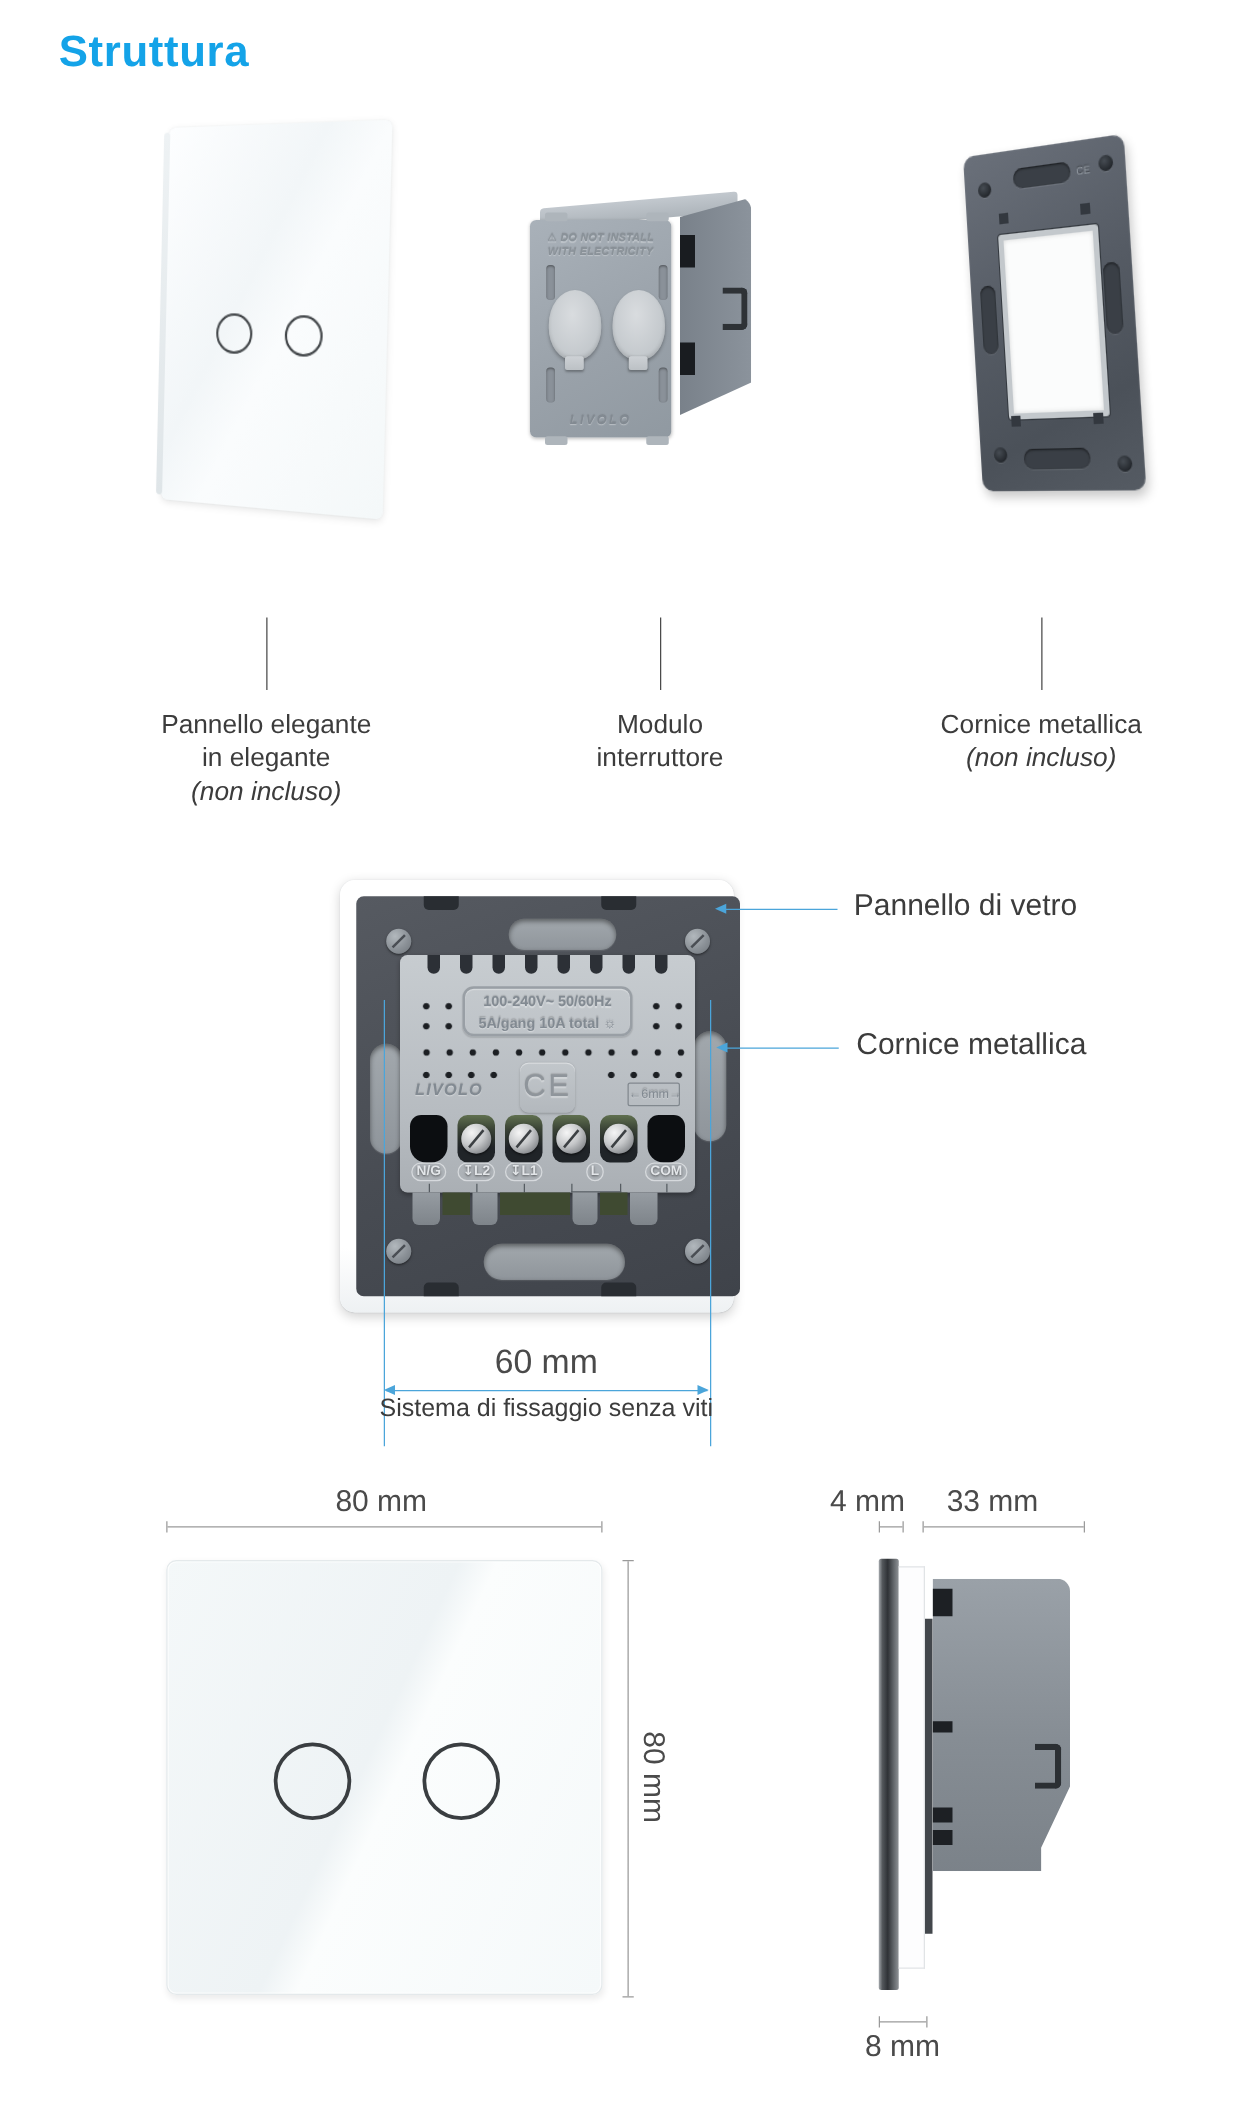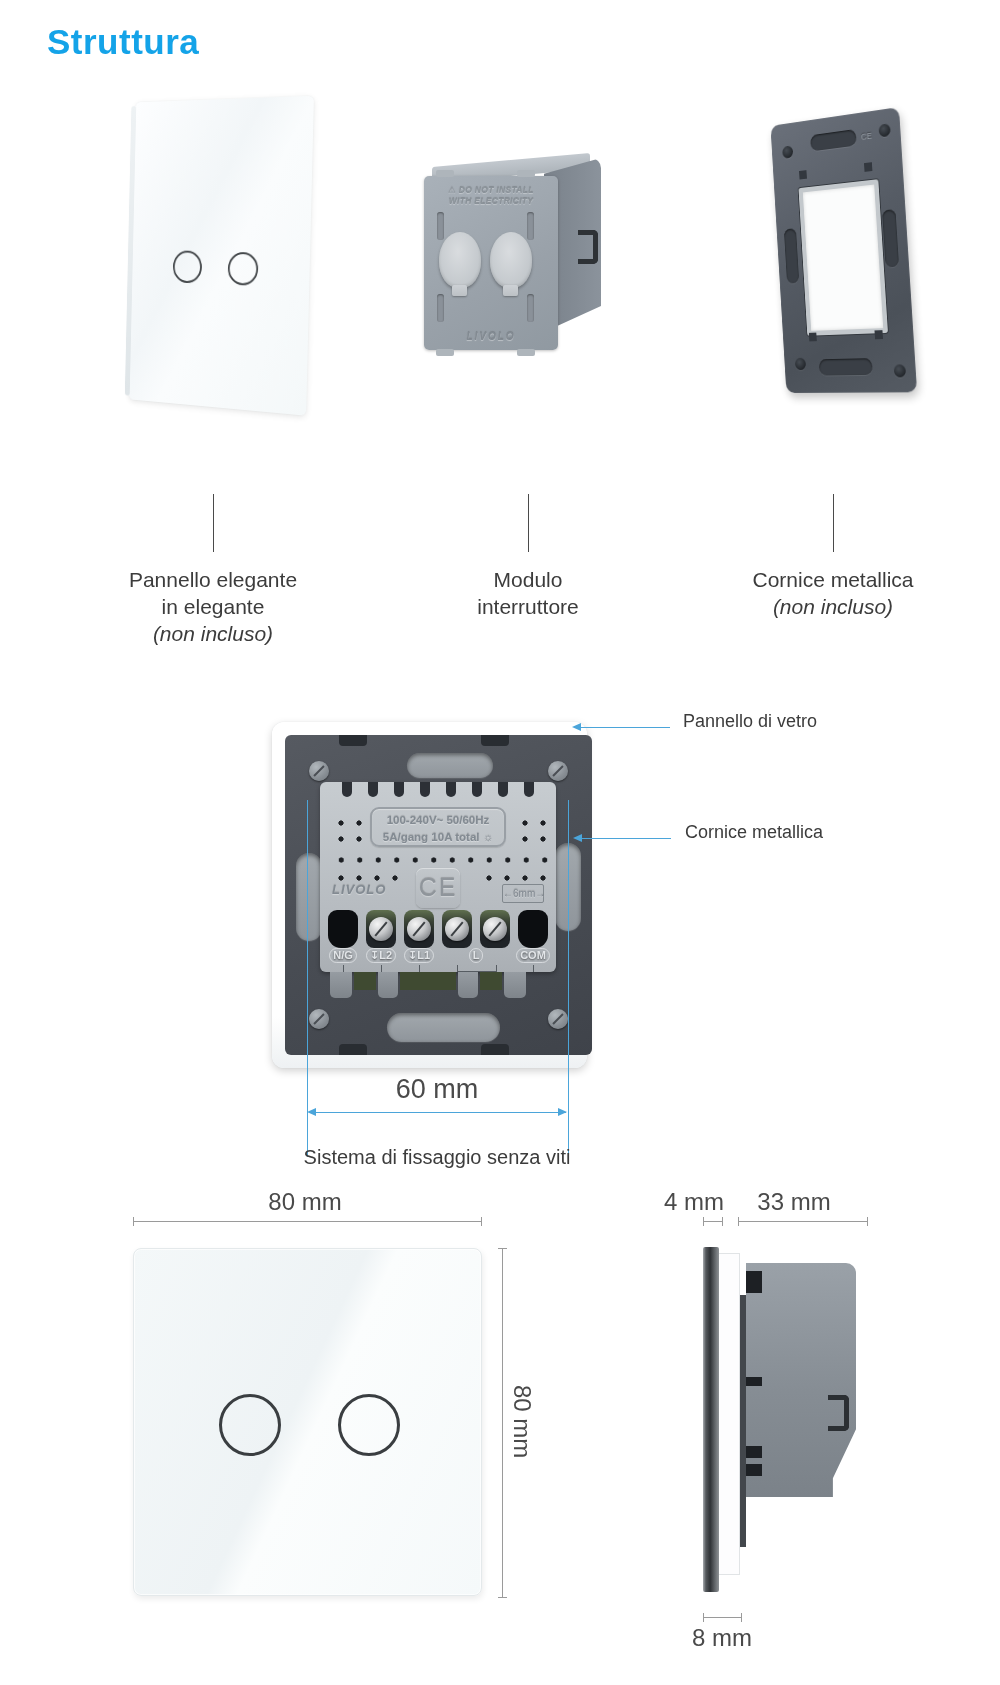--- a/index.html
+++ b/index.html
@@ -16,41 +16,41 @@
   .pointer{width:1px;height:58px;background:#4a4a4a;top:494px;}
   .dim-text{font-size:24px;color:#4a4a4a;text-align:center;white-space:nowrap;}
   .hdim{height:9px;border-left:1px solid #9a9a9a;border-right:1px solid #9a9a9a;
         background:linear-gradient(#9a9a9a,#9a9a9a) center/100% 1px no-repeat;}
   .vdim{width:9px;border-top:1px solid #9a9a9a;border-bottom:1px solid #9a9a9a;
         background:linear-gradient(#9a9a9a,#9a9a9a) center/1px 100% no-repeat;}
   .bluev{width:1px;background:#4ba5da;}
   .blueh{height:1px;background:#4ba5da;}
   .ah-l{width:0;height:0;border-top:4px solid transparent;border-bottom:4px solid transparent;border-right:9px solid #4ba5da;}
   .ah-r{width:0;height:0;border-top:4px solid transparent;border-bottom:4px solid transparent;border-left:9px solid #4ba5da;}
-  .callout-text{font-size:18px;color:#3c3c3c;white-space:nowrap;}
+  .callout-text{font-size:24px;color:#3c3c3c;white-space:nowrap;}
   .eng{color:#828a92;text-shadow:0 1px 1px rgba(255,255,255,.4),0 -1px 1px rgba(0,0,0,.18);}
 
   
   #glass-panel{left:106px;top:96px;width:204px;height:320px;
     transform:perspective(900px) rotateY(-20deg) rotate(1.5deg);transform-origin:100% 50%;
     background:linear-gradient(118deg,#fdfeff 0%,#f2f6f8 40%,#fafcfd 55%,#f4f8f9 100%);
     border-radius:6px;box-shadow:0 2px 6px rgba(0,0,0,.10),0 0 1px #d8dde0;}
   #glass-panel-edge{left:-5px;top:4px;width:6px;height:312px;background:linear-gradient(#eef2f4,#dfe5e8);border-radius:3px;}
   .touch-circle-sm{width:30px;height:30px;border:2px solid #43474a;border-radius:50%;}
   #gp-c1{left:50px;top:158px;} #gp-c2{left:114px;top:158px;}
 
   
   #switch-module{left:424px;top:156px;width:182px;height:202px;}
   #sm-top{left:8px;top:4px;width:158px;height:16px;background:linear-gradient(#c2c8ce,#adb4ba);transform:skewY(-5deg);border-radius:3px;}
   #sm-side{left:120px;top:2px;width:57px;height:174px;background:linear-gradient(to right,#79818a,#8b939c);
     clip-path:polygon(0 9%,100% 0%,100% 85%,0 100%);border-radius:0 10px 10px 0;}
   #sm-side-notch1{left:0;top:30px;width:12px;height:26px;background:#191c20;}
   #sm-side-notch2{left:0;top:116px;width:12px;height:26px;background:#191c20;}
   #sm-clamp{left:34px;top:72px;width:15px;height:24px;border:5px solid #2e3236;border-left:none;border-radius:0 5px 5px 0;}
-  #sm-front{left:0;top:20px;width:134px;height:174px;border-radius:5px;
+  #sm-front{left:0;top:20px;width:113px;height:174px;border-radius:5px;
     background:linear-gradient(150deg,#a9b1b9 0%,#99a1a9 60%,#9099a1 100%);box-shadow:0 1px 3px rgba(0,0,0,.25);}
   .sm-tab{width:18px;height:7px;background:#aeb5bb;border-radius:2px;}
   #sm-tab1{left:12px;top:-6px;} #sm-tab2{left:93px;top:-6px;}
   #sm-tab3{left:12px;bottom:-6px;} #sm-tab4{left:93px;bottom:-6px;}
   .sm-vslot{width:7px;height:28px;background:#8a9199;box-shadow:inset 0 1px 2px rgba(0,0,0,.4);border-radius:3px;}
   #sm-vs1{left:13px;top:36px;} #sm-vs2{left:103px;top:36px;}
   #sm-vs3{left:13px;top:118px;} #sm-vs4{left:103px;top:118px;}
   #sm-warn{top:9px;left:0;width:100%;text-align:center;font-size:8.5px;font-weight:bold;font-style:italic;
     letter-spacing:.3px;line-height:11px;color:#8a9299;text-shadow:0 1px 1px rgba(255,255,255,.35),0 -1px 1px rgba(0,0,0,.2);}
   .sm-pad{width:42px;height:56px;border-radius:50% 50% 46% 46%;
@@ -80,21 +80,21 @@
   .mf-sq{width:9px;height:9px;background:#33383f;}
   #mf-sq-tl{left:32px;top:52px;} #mf-sq-tr{right:34px;top:52px;}
   #mf-sq-bl{left:32px;bottom:54px;} #mf-sq-br{right:34px;bottom:54px;}
   #mf-ce{right:32px;top:20px;font-size:9px;color:#99a0a8;text-shadow:0 -1px 1px rgba(0,0,0,.4);}
 
   
   #pointer1{left:213px;} #pointer2{left:528px;} #pointer3{left:833px;}
   #cap1{left:83px;top:566px;} #cap2{left:398px;top:566px;} #cap3{left:703px;top:566px;}
 
   
-  #back-view{left:272px;top:722px;width:315px;height:346px;}
+  #back-view{left:272px;top:704px;width:315px;height:346px;}
   #bv-glass{left:0;top:0;right:0;bottom:0;background:linear-gradient(#ffffff 85%,#eef1f3);
     border-radius:12px;box-shadow:0 3px 9px rgba(0,0,0,.18),0 0 1px #d9dde0;}
   #bv-frame{left:13px;top:13px;width:307px;height:320px;border-radius:6px;
     background:linear-gradient(160deg,#565a61 0%,#484c53 55%,#3f434a 100%);}
   .bv-screw{width:20px;height:20px;border-radius:50%;
     background:radial-gradient(circle at 35% 30%,#b2b8bd,#8b9197 55%,#70767c);box-shadow:0 1px 2px rgba(0,0,0,.5);}
   .bv-screw .slash{position:absolute;left:9px;top:3px;width:2px;height:14px;background:#4a4e54;transform:rotate(45deg);}
   #bv-screw-tl{left:24px;top:26px;} #bv-screw-tr{left:263px;top:26px;}
   #bv-screw-bl{left:24px;top:274px;} #bv-screw-br{left:263px;top:274px;}
   .bv-notch{height:11px;background:#292d32;border-radius:0 0 4px 4px;width:28px;}
@@ -143,21 +143,21 @@
   #bv-f1{left:58px;width:22px;} #bv-f2{left:106px;width:20px;} #bv-f3{left:186px;width:20px;} #bv-f4{left:232px;width:22px;}
   .bv-pcb{top:250px;height:18px;background:#3f4a31;}
   #bv-p1{left:82px;width:22px;} #bv-p2{left:128px;width:56px;} #bv-p3{left:208px;width:22px;}
 
   
   #ext-left{left:307px;top:800px;height:357px;}
   #ext-right{left:568px;top:800px;height:357px;}
   #dim60-line{left:309px;top:1112px;width:257px;}
   #dim60-ah-l{left:307px;top:1108px;} #dim60-ah-r{left:558px;top:1108px;}
   #dim60-text{left:337px;top:1074px;width:200px;font-size:27px;}
-  #dim60-caption{left:287px;top:1116px;width:300px;font-size:20px;text-align:center;color:#3c3c3c;margin-top:30px;}
+  #dim60-caption{left:287px;top:1116px;width:300px;font-size:20px;text-align:center;color:#3c3c3c;}
   #callout1-line{left:580px;top:727px;width:90px;}
   #callout1-head{left:572px;top:723px;}
   #callout1-text{left:683px;top:711px;}
   #callout2-line{left:581px;top:838px;width:90px;}
   #callout2-head{left:573px;top:834px;}
   #callout2-text{left:685px;top:822px;}
 
   
   #fv-dimw-text{left:205px;top:1188px;width:200px;}
   #fv-dimw-line{left:133px;top:1217px;width:347px;}

